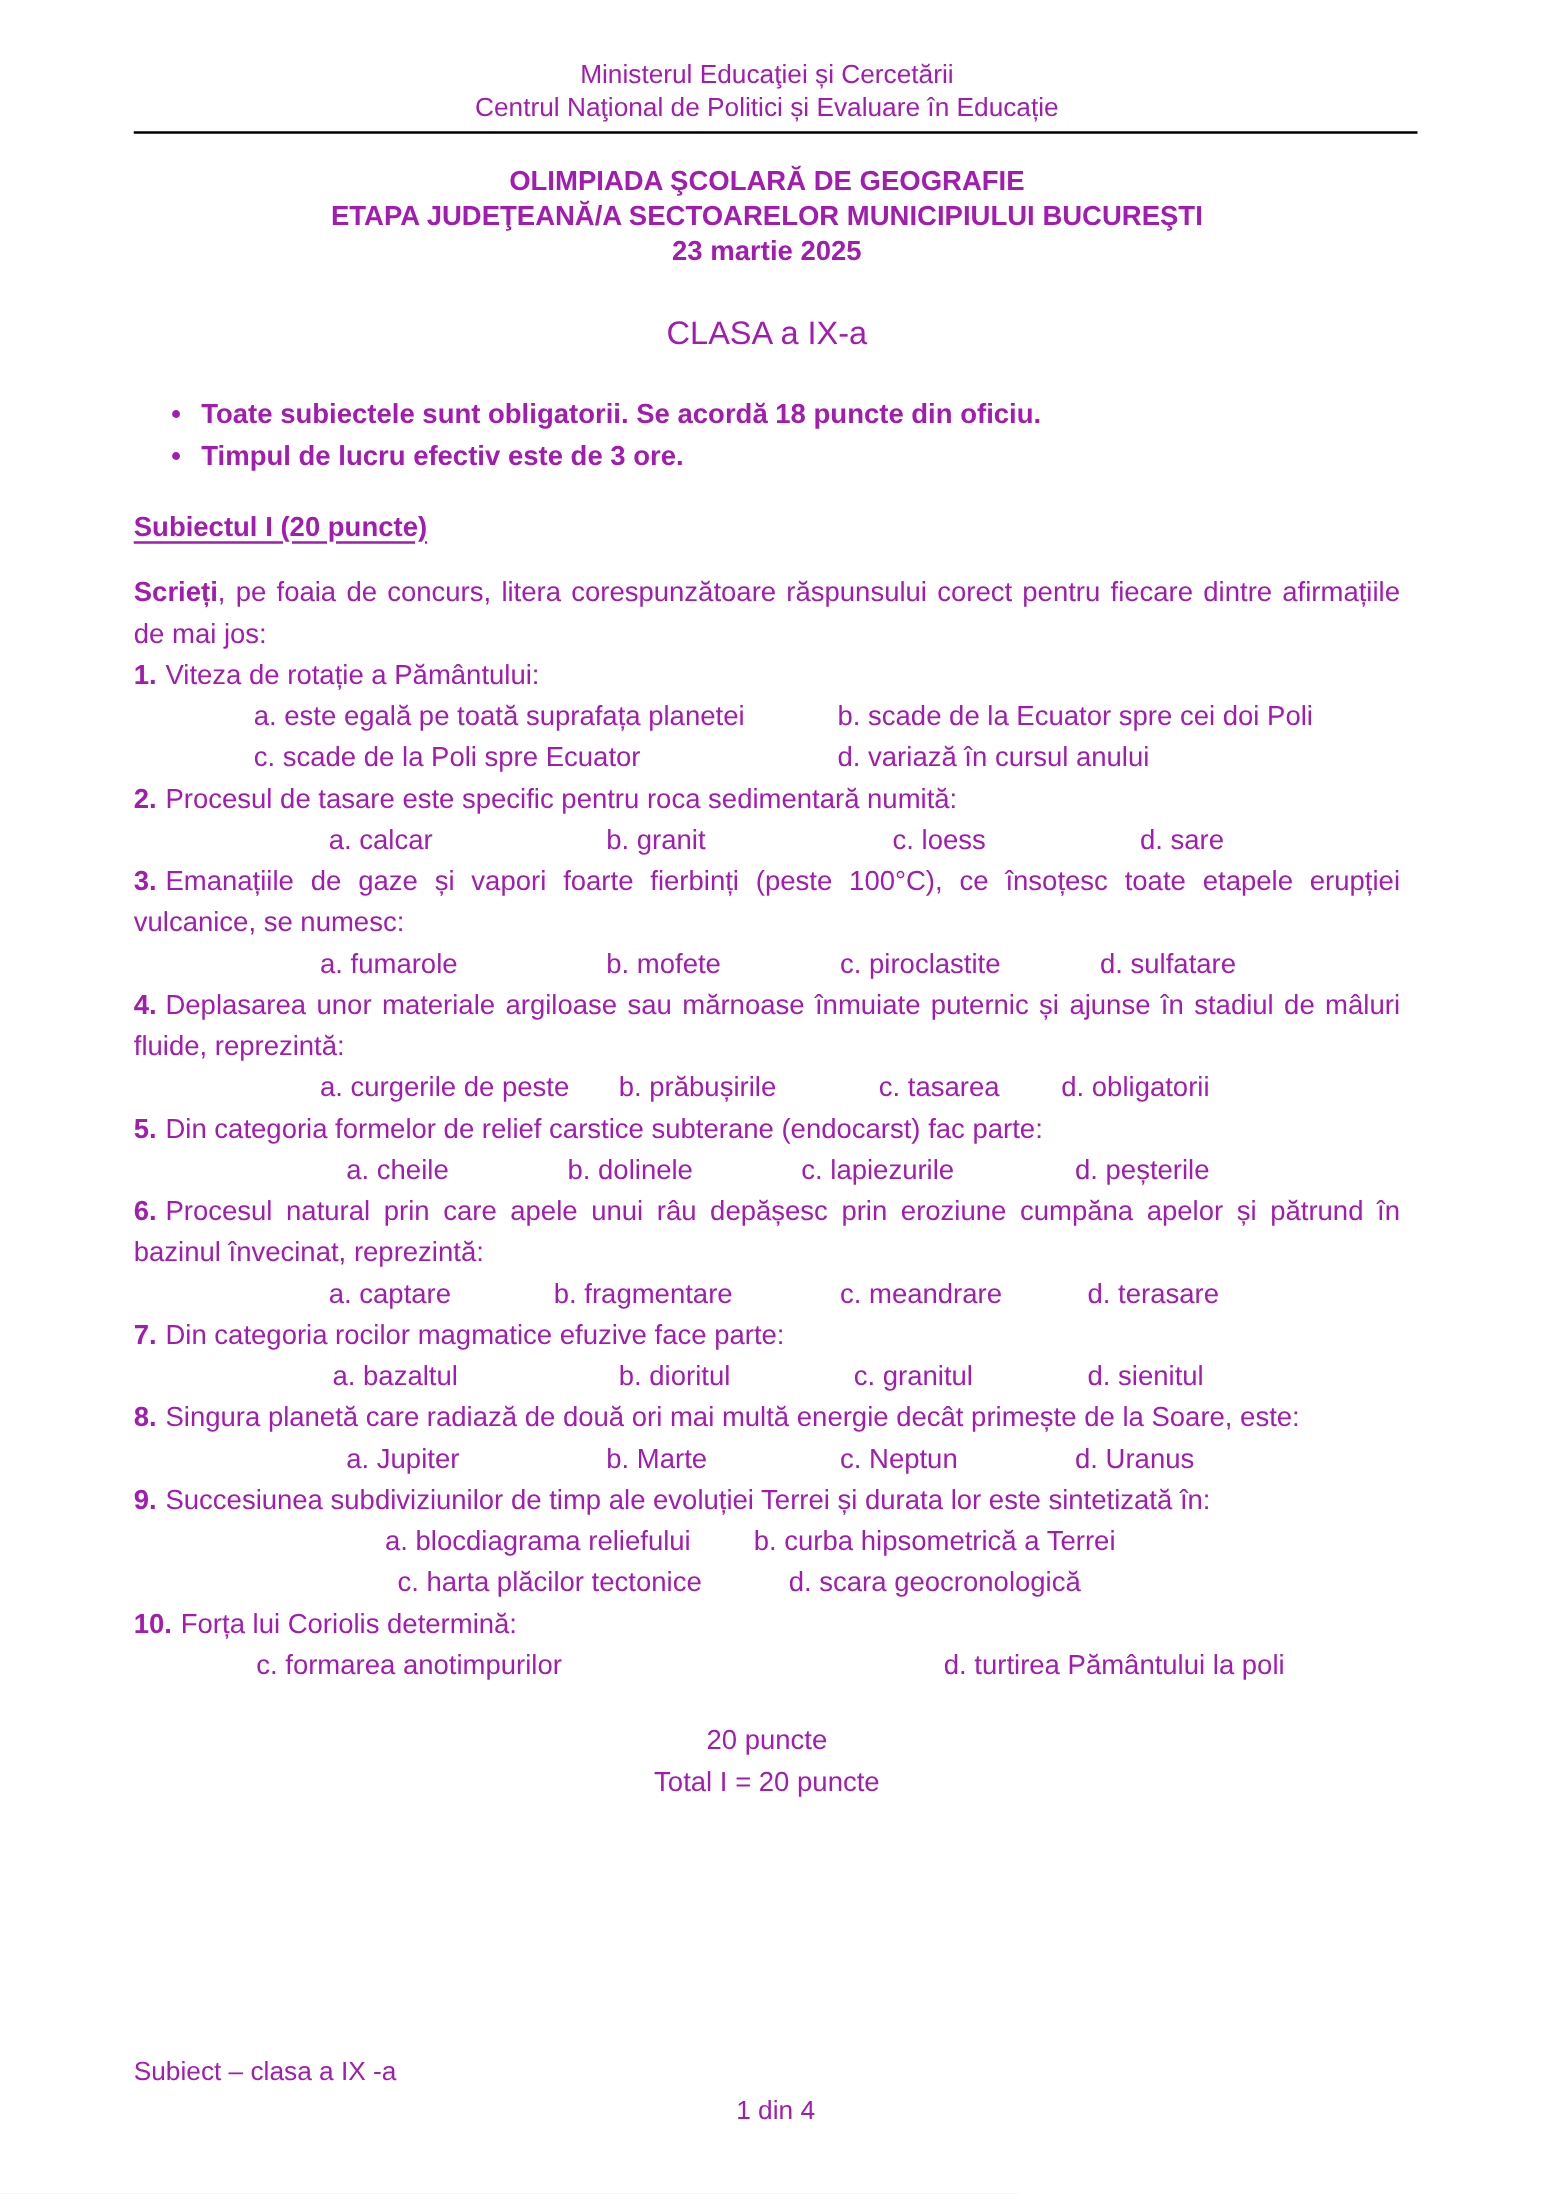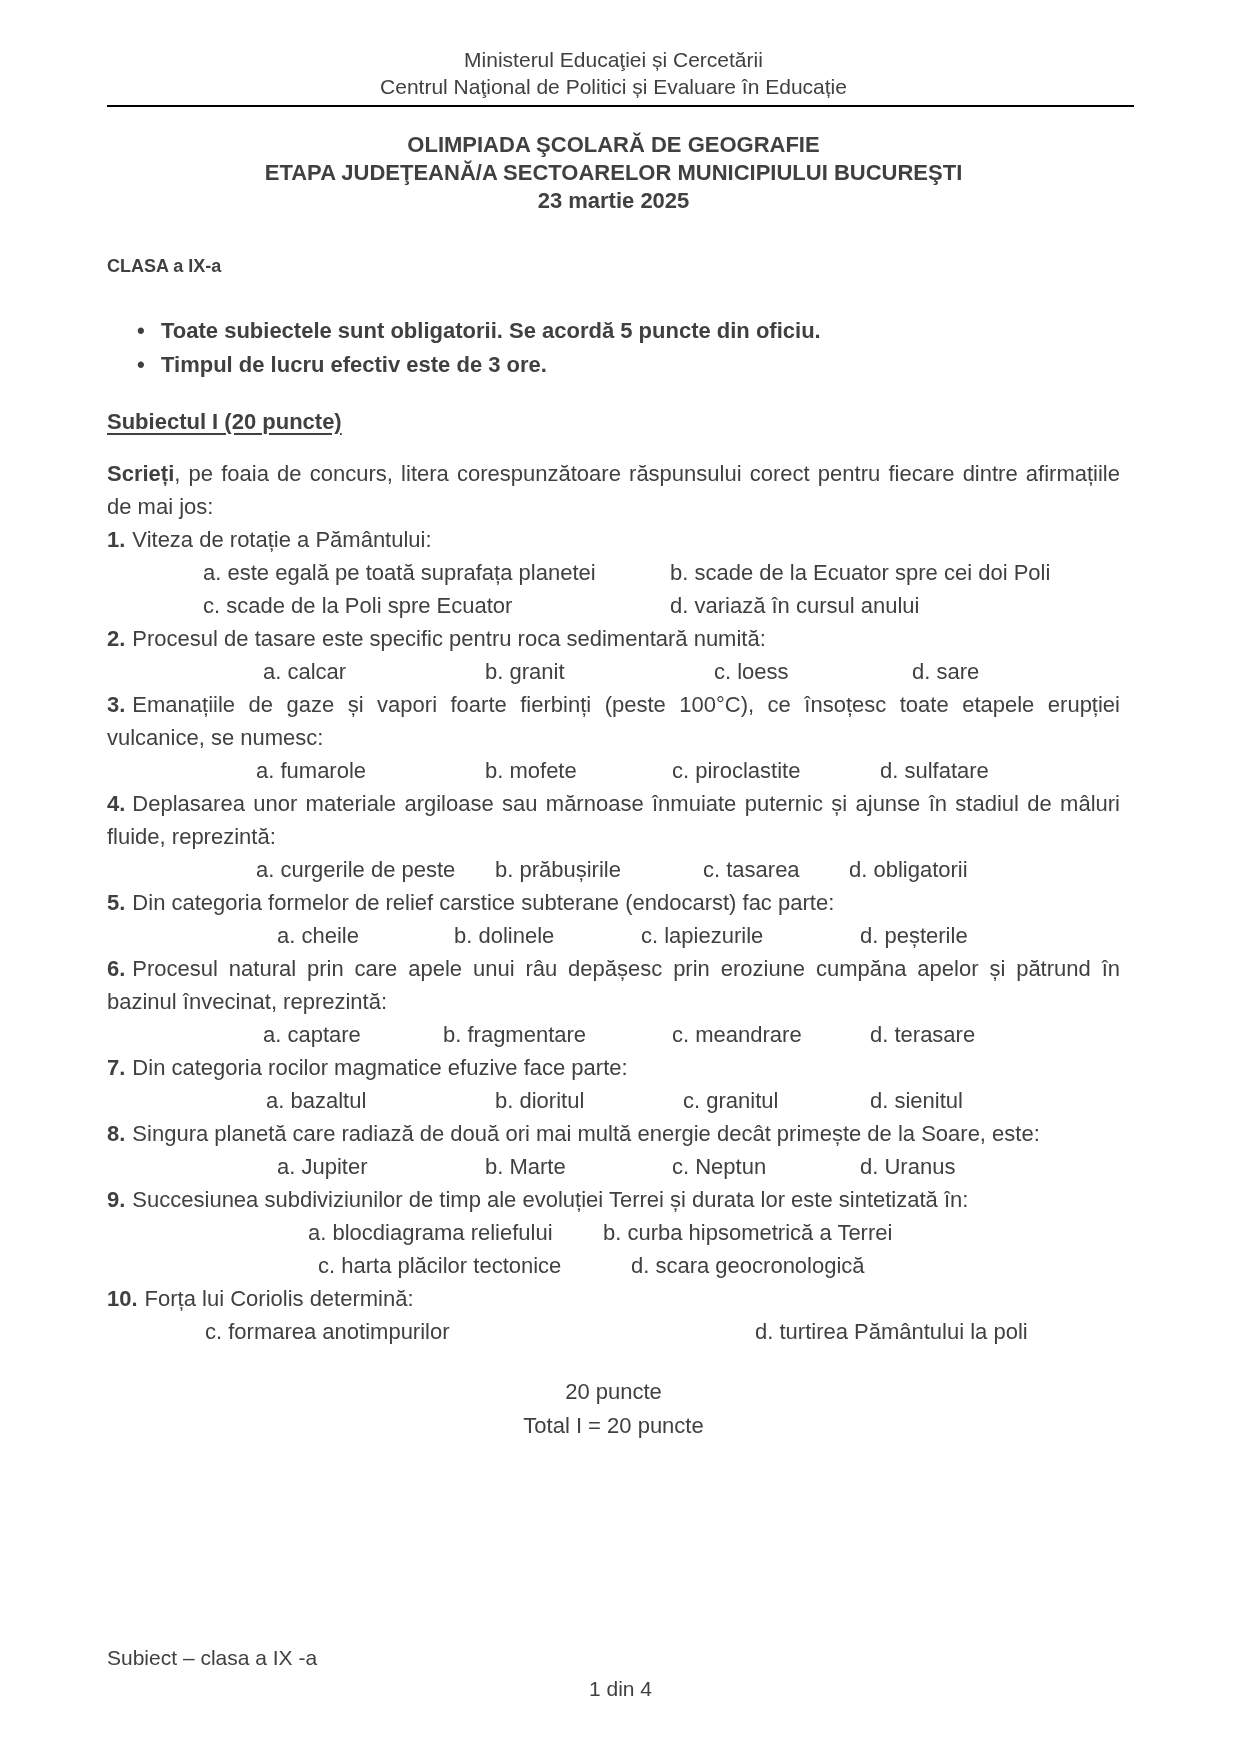--- a/index.html
+++ b/index.html
@@ -1,31 +1,31 @@
 <!DOCTYPE html>
 <html><head>
 <meta charset="utf-8">
 <style>
   html,body{margin:0;padding:0;background:#e8e8e8;}
   .page{
     position:relative;
     width:1241px;height:1755px;
     margin:0 auto;
     background:#ffffff;
-    color:#404040;
+    color:#a21caf;
     font-family:"Liberation Sans", sans-serif;
     font-size:22px;
     box-sizing:border-box;
     padding:46px 121px 0 107px;
     overflow:hidden;
   }
   .hdr{text-align:center;font-size:21px;line-height:27px;}
   .rule{border-bottom:2px solid #000;margin-top:5px;margin-right:-14px;}
   .title-block{text-align:center;font-weight:bold;font-size:22px;line-height:28px;margin-top:24px;}
-  .clasa{text-align:left;font-weight:bold;font-size:18px;margin-top:37px;line-height:28px;}
+  .clasa{text-align:center;font-weight:normal;font-size:26px;margin-top:37px;line-height:28px;}
   .bullets{margin:34px 0 0 0;padding:0 0 0 30px;list-style:none;font-weight:bold;}
   .bullets li{line-height:34px;display:flex;}
   .bullets .dot{width:24px;flex:0 0 24px;}
   .section-title{margin-top:23px;font-weight:bold;line-height:33px;text-decoration:underline;text-underline-offset:4px;display:inline-block;}
   .para{margin:0;line-height:33px;text-align:justify;}
   .intro{margin-top:19px;}
   .qnum{margin-right:7px;}
   .optline{position:relative;height:33px;}
   .opt{position:absolute;top:0;line-height:33px;white-space:nowrap;}
   .points{margin-top:27px;font-weight:normal;text-align:center;line-height:34px;}
@@ -47,21 +47,21 @@
     <div>OLIMPIADA ŞCOLARĂ DE GEOGRAFIE</div>
     <div>ETAPA JUDEŢEANĂ/A SECTOARELOR MUNICIPIULUI BUCUREŞTI</div>
     <div>23 martie 2025</div>
   </div>
 
   <div class="clasa">CLASA a IX-a</div>
 
   <ul class="bullets">
     <li>
       <span class="dot">•</span>
-      <span>Toate subiectele sunt obligatorii. Se acordă 5 puncte din oficiu.</span>
+      <span>Toate subiectele sunt obligatorii. Se acordă 18 puncte din oficiu.</span>
     </li>
     <li>
       <span class="dot">•</span>
       <span>Timpul de lucru efectiv este de 3 ore.</span>
     </li>
   </ul>
 
   <div>
     <span class="section-title">Subiectul I (20 puncte)</span>
   </div>

